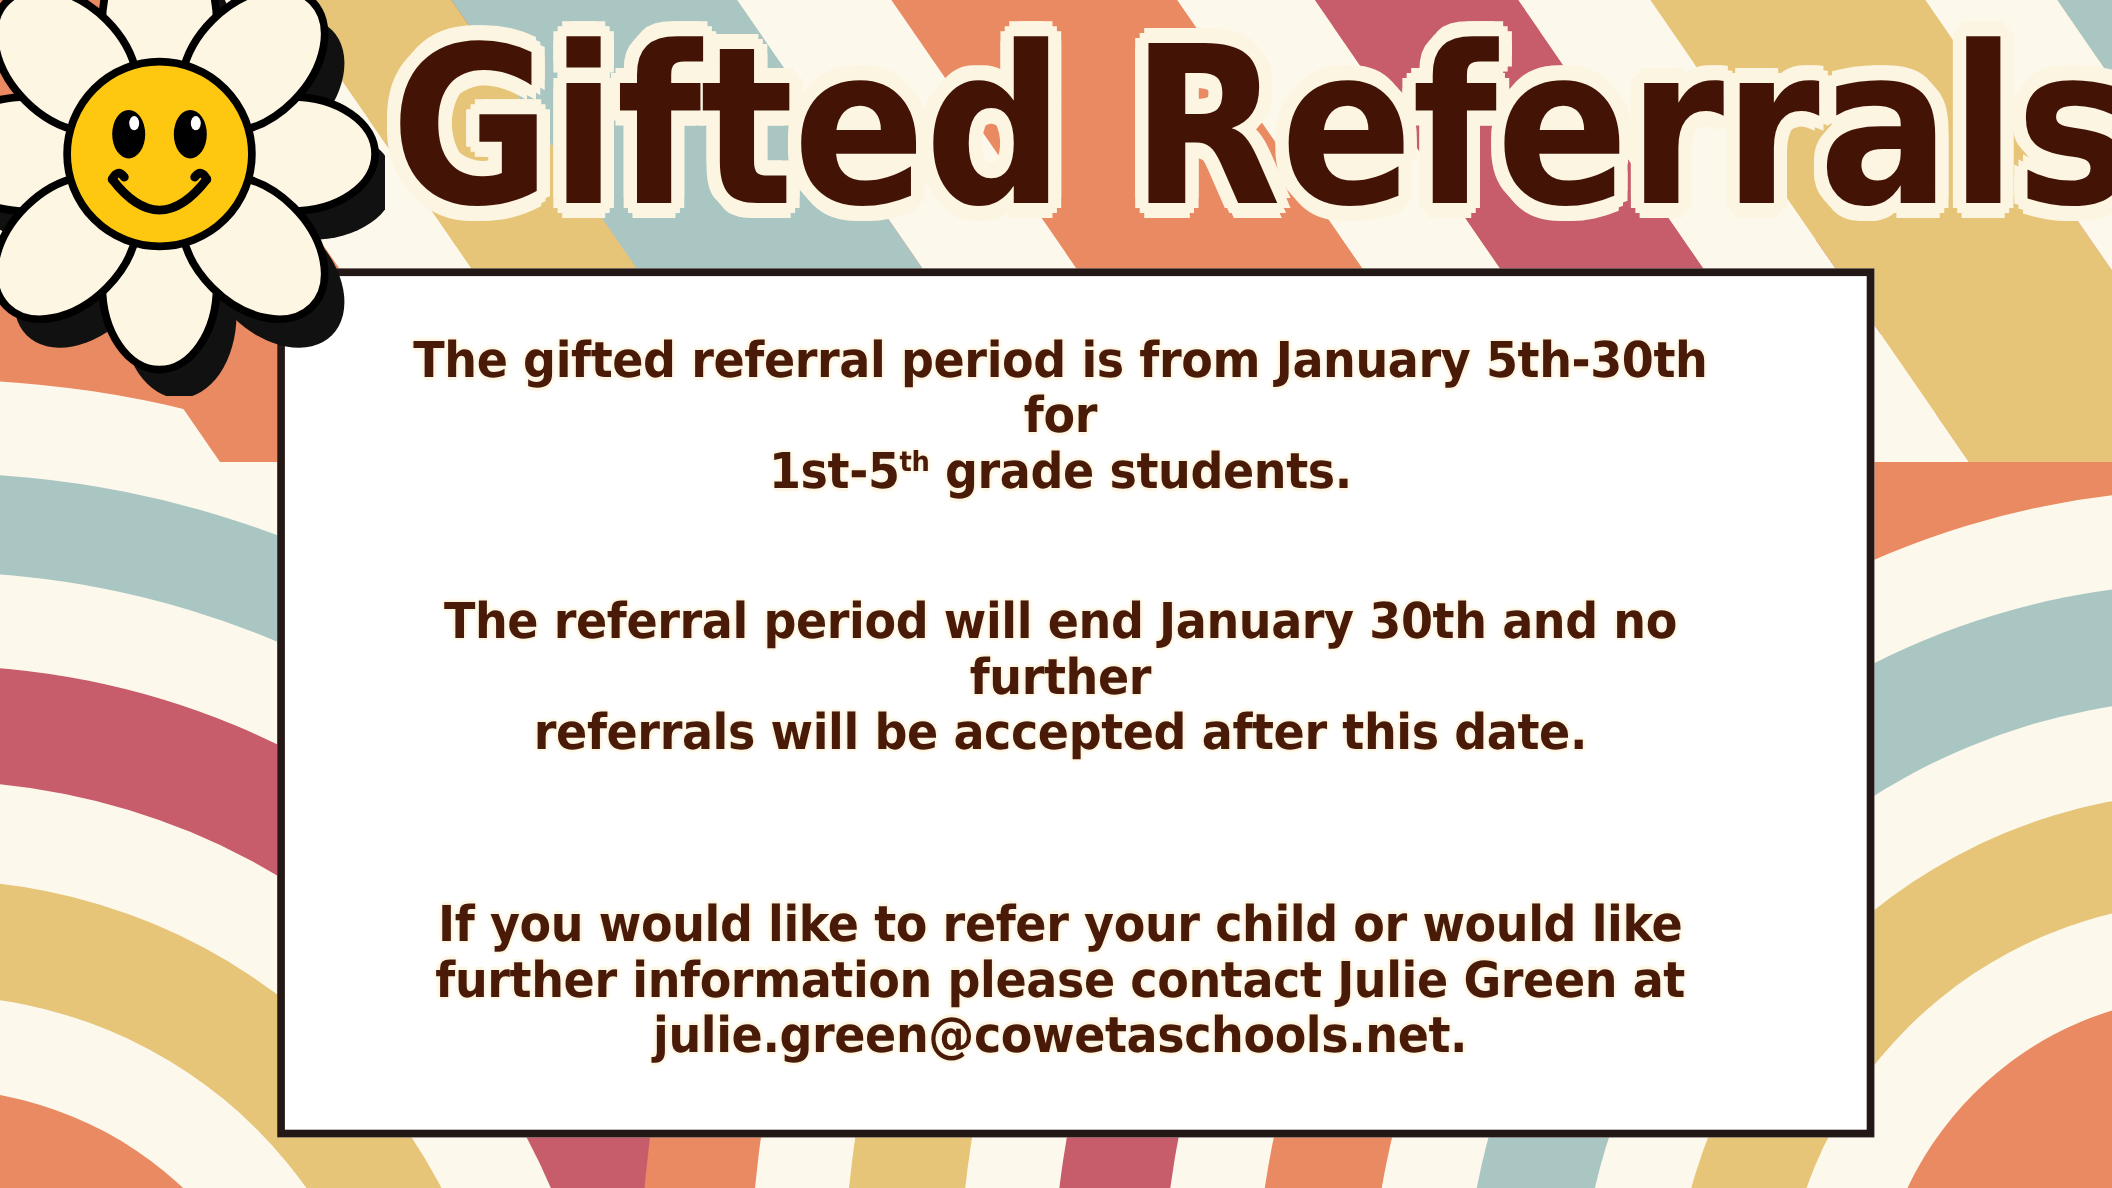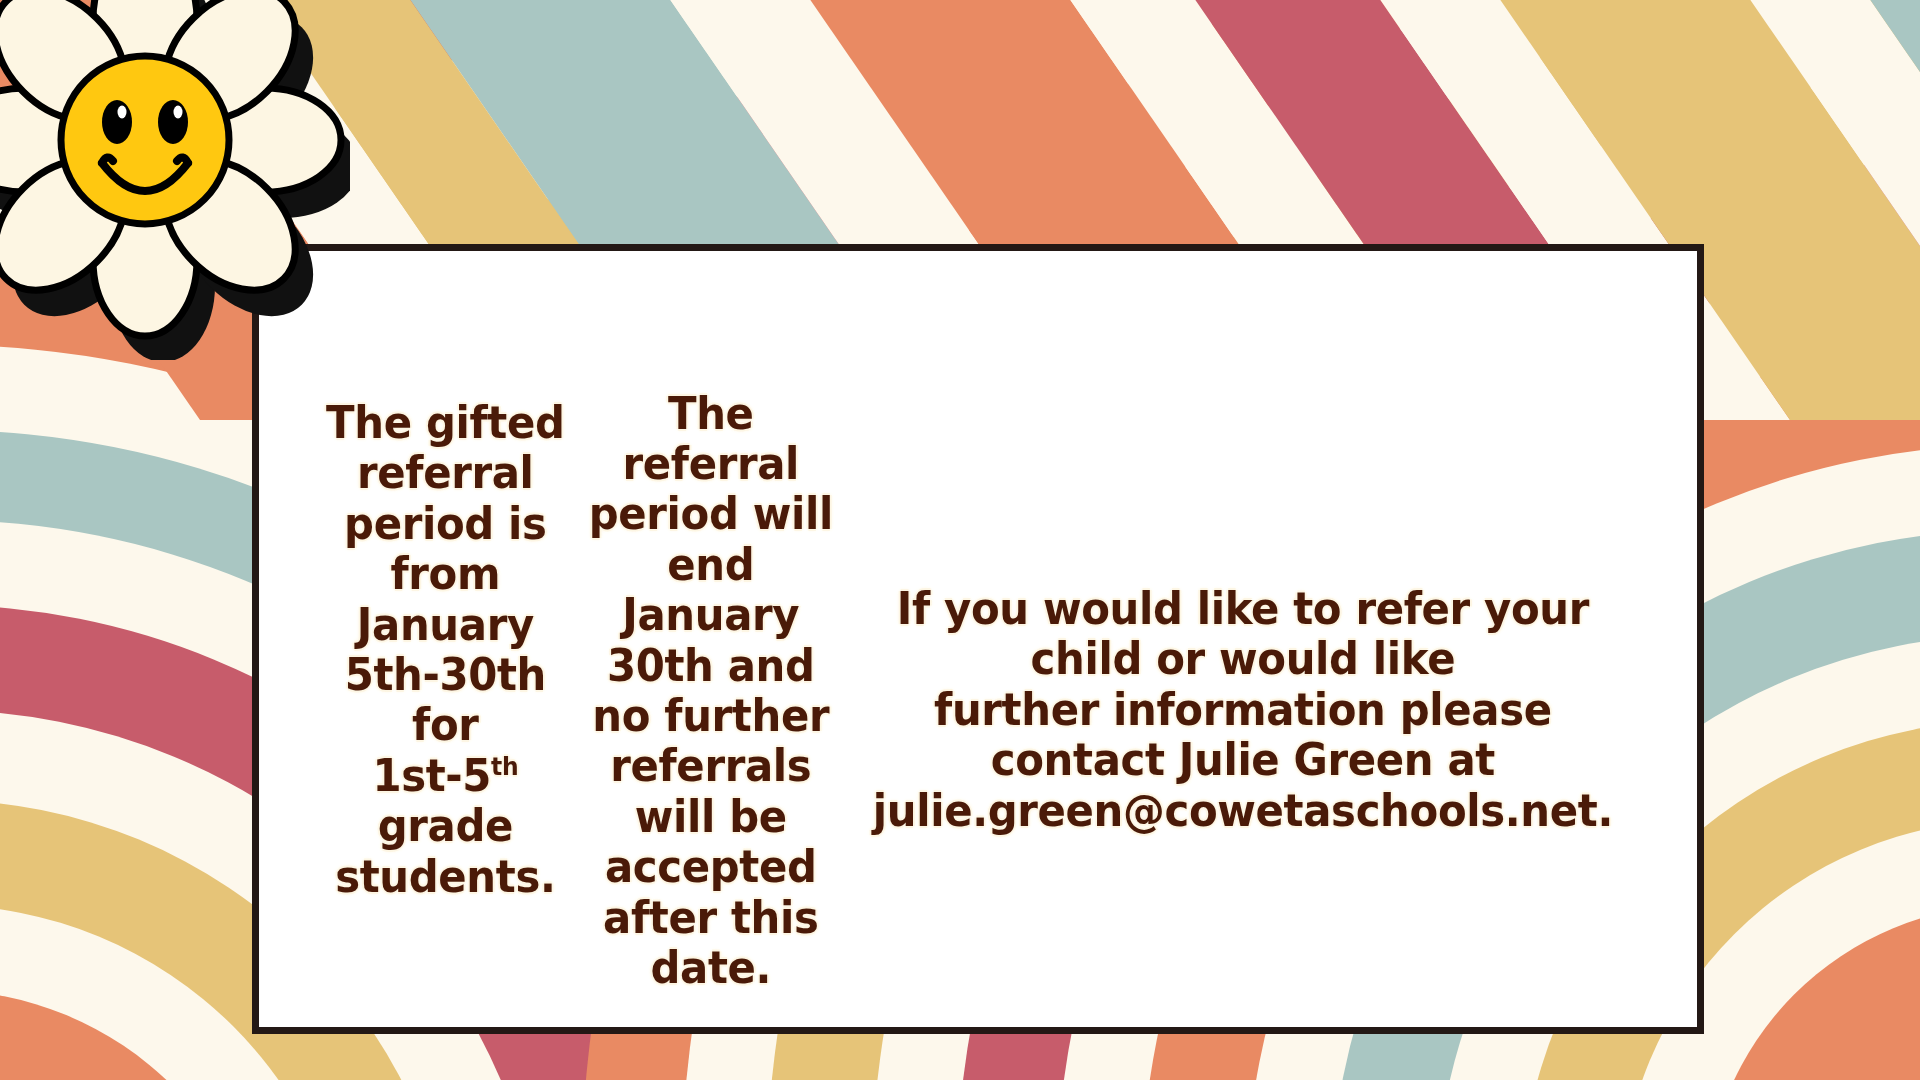--- a/index.html
+++ b/index.html
@@ -15,23 +15,23 @@
   .bg-base { position:absolute; inset:0; background:#FCF6E4; }
 
   
   .card {
     position:absolute;
     left:252px; top:244px;
     width:1452px; height:790px;
     background:#FFFFFF;
     border:7px solid #231815;
     z-index:30;
-    display:flex; flex-direction:row;
+    display:flex; flex-direction:column;
     align-items:center; justify-content:flex-start;
-    padding:48px 56px 30px 56px;
+    padding:48px 84px 30px 56px;
   }
   .body-text {
     color:#4A1A08;
     font-family:"DejaVu Sans", sans-serif;
     font-weight:bold;
     font-size:45px;
     line-height:1.12;
     text-align:center;
     letter-spacing:-0.4px;
     text-shadow:
@@ -144,20 +144,23 @@
       <g>
         <path d="M -200 -160 L 30 -160 L 430 420 L 200 420 Z" fill="#E98A63"></path>
         <path d="M 30 -160 L 150 -160 L 550 420 L 430 420 Z" fill="#FDF8EC"></path>
         <path d="M 150 -160 L 300 -160 L 700 420 L 550 420 Z" fill="#E6C478"></path>
       </g>
 
       <path d="M -200 560 L 120 300 L 430 1240 L -200 1240 Z" fill="#C75C6B" opacity="0.0"></path>
     </g>
   </svg>
 
+  <div class="title-wrap">
+    <div class="title">Gifted Referrals</div>
+  </div>
 
   <svg class="daisy" width="380" height="400" viewBox="0 0 380 400">
 
     <g transform="translate(18,26)">
       <g fill="#111111">
         <ellipse cx="175" cy="60" rx="52" ry="76"></ellipse>
         <ellipse cx="175" cy="300" rx="52" ry="76"></ellipse>
         <ellipse cx="55" cy="180" rx="76" ry="52"></ellipse>
         <ellipse cx="295" cy="180" rx="76" ry="52"></ellipse>
         <ellipse cx="90" cy="95" rx="52" ry="76" transform="rotate(-45 90 95)"></ellipse>

